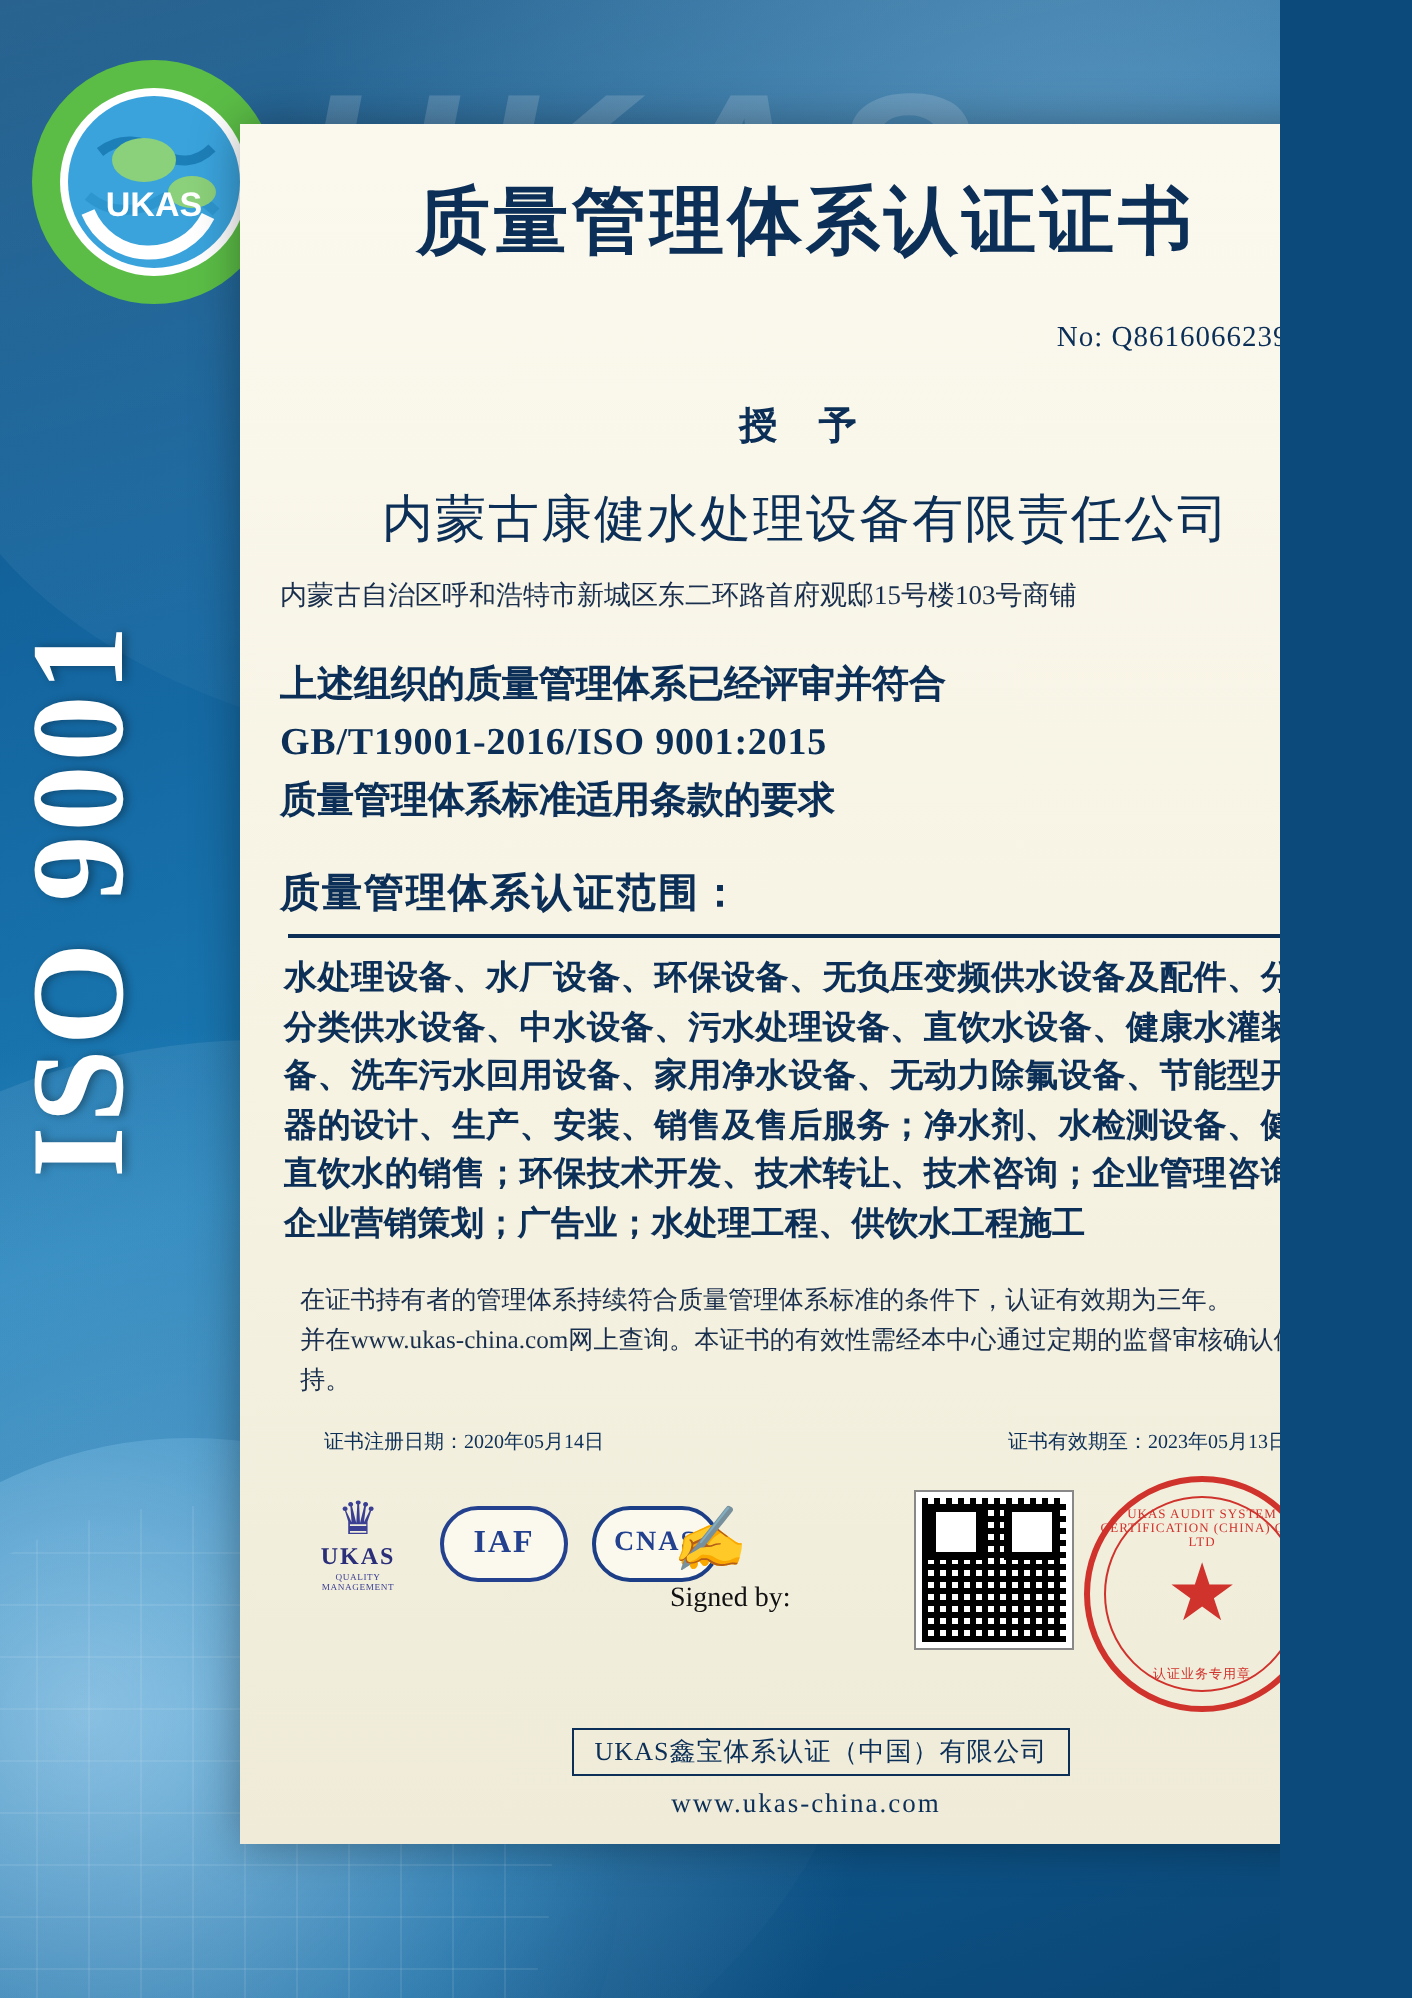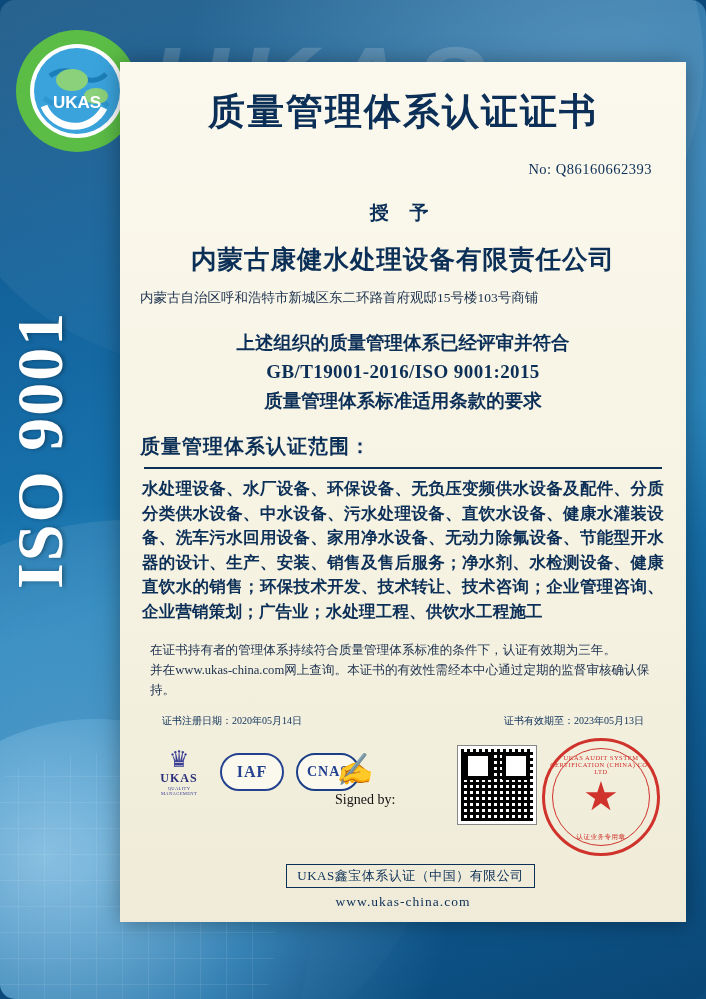--- a/index.html
+++ b/index.html
@@ -7,28 +7,27 @@
   body {
     width: 706px;
     height: 999px;
     font-family: "Liberation Serif", serif;
     background: #0b4a7a;
     overflow: hidden;
   }
 
   .cert {
     position: relative;
-    width: 706px;
+    width: 640px;
     height: 999px;
     background:
       radial-gradient(circle at 14% 86%, rgba(130,200,240,0.55) 0%, rgba(130,200,240,0.0) 34%),
       radial-gradient(circle at 86% 12%, rgba(180,225,250,0.35) 0%, rgba(180,225,250,0.0) 40%),
       linear-gradient(160deg, #0d4e80 0%, #1466a0 28%, #1a7ab4 52%, #0f5b92 78%, #0a4675 100%);
     overflow: hidden;
-    border-radius: 15px;
   }
 
   
   .globe {
     position: absolute;
     left: -120px;
     bottom: -150px;
     width: 430px;
     height: 430px;
     border-radius: 50%;
@@ -143,35 +142,34 @@
     font-size: 19px;
     font-weight: bold;
     color: #0c2f57;
     letter-spacing: 8px;
     margin-top: 22px;
   }
 
   .company {
     text-align: center;
     font-size: 25.5px;
-    font-weight: bold;
+    font-weight: normal;
     color: #0c2f57;
     margin-top: 16px;
     letter-spacing: 1px;
   }
 
   .address {
     text-align: left;
     font-size: 13.5px;
     color: #1a2f4d;
     margin-top: 12px;
   }
 
   .stmt {
-    text-align: center;
     color: #0c2f57;
     margin-top: 22px;
     line-height: 1.55;
   }
   .stmt .l1 { font-size: 18.5px; font-weight: bold; }
   .stmt .l2 { font-size: 19px; font-weight: bold; letter-spacing: .4px; }
   .stmt .l3 { font-size: 18.5px; font-weight: bold; }
 
   .scope-title {
     text-align: left;

